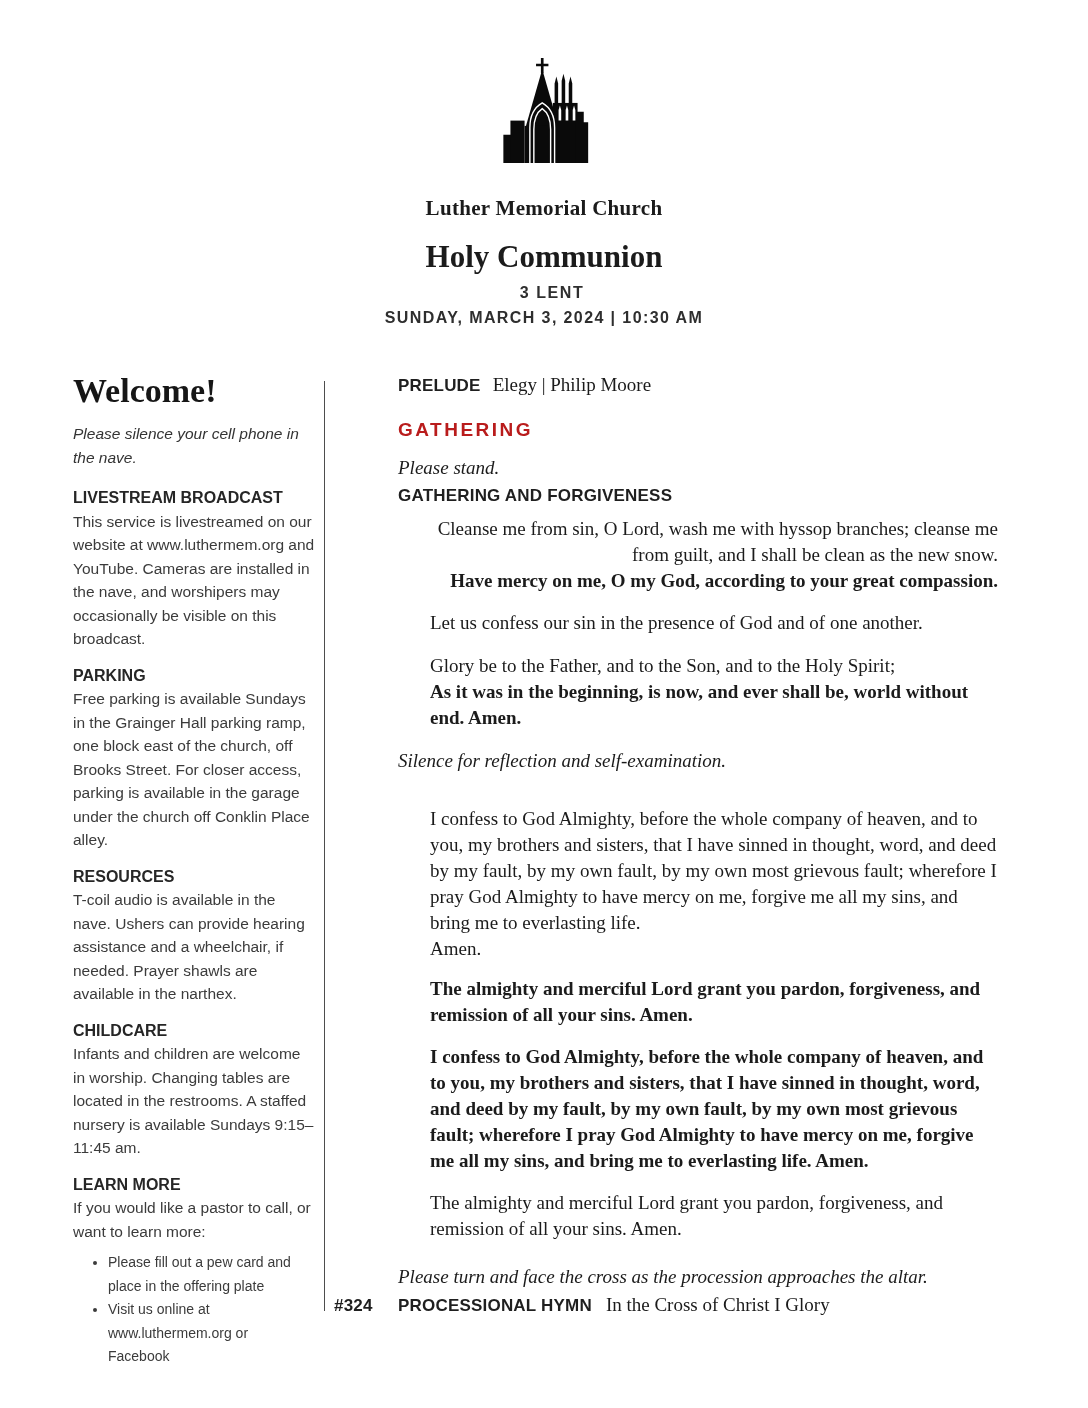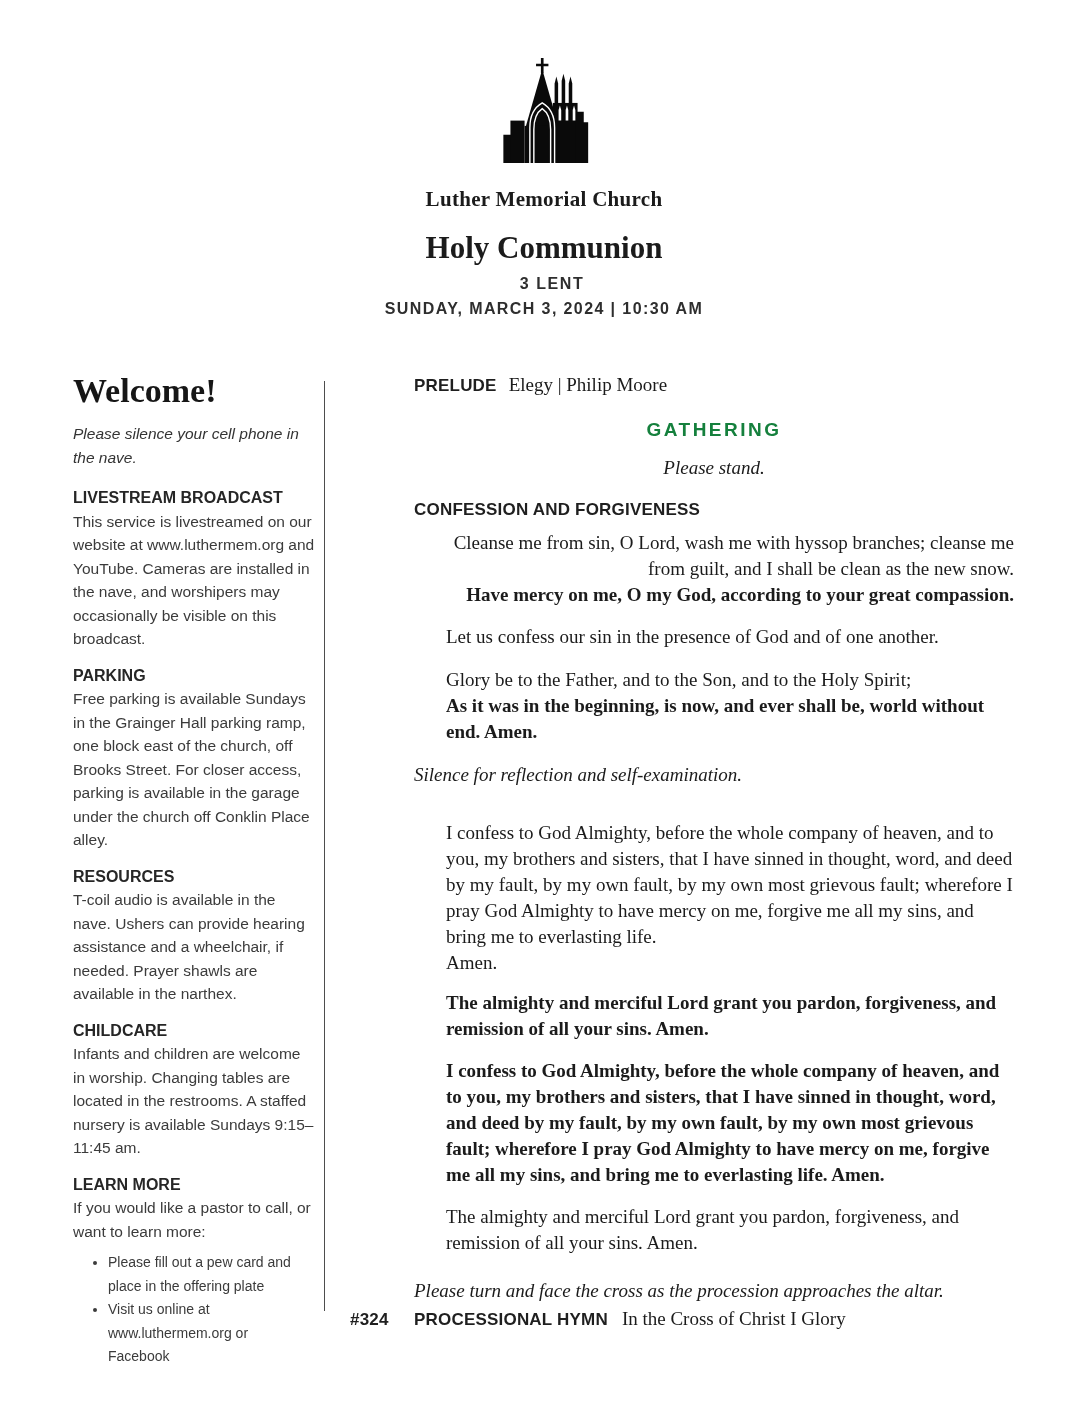--- a/index.html
+++ b/index.html
@@ -20,21 +20,21 @@
     width: 100%;
     text-align: center;
   }
   .church-icon-wrap {
     margin-top: 57px;
     height: 106px;
     display: flex;
     justify-content: center;
   }
   .church-name {
-    margin-top: 24px;
+    margin-top: 33px;
     font-family: "Liberation Serif", serif;
     font-weight: 700;
     font-size: 21px;
     color: #1b1b1b;
     letter-spacing: 0.3px;
   }
   .service-title {
     margin-top: 18px;
     font-family: "Liberation Serif", serif;
     font-weight: 700;
@@ -107,48 +107,48 @@
     left: 324px;
     top: 381px;
     width: 1px;
     height: 930px;
     background: #4d4d4d;
   }
 
   
   .main {
     position: absolute;
-    left: 414px;
+    left: 398px;
     top: 372px;
     width: 600px;
     font-family: "Liberation Serif", serif;
     font-size: 19px;
     line-height: 26px;
     color: #1b1b1b;
   }
   .label {
     font-family: "Liberation Sans", sans-serif;
     font-weight: 700;
     font-size: 17px;
     color: #1f1f1f;
     letter-spacing: 0.2px;
   }
   .prelude-row { margin-bottom: 18px; }
   .prelude-row .piece { margin-left: 12px; }
   .section-heading {
-    text-align: center;
+    text-align: left;
     font-family: "Liberation Sans", sans-serif;
     font-weight: 700;
     font-size: 19px;
     letter-spacing: 2.5px;
-    color: #15803d;
+    color: #b91c1c;
     margin-bottom: 12px;
   }
   .rubric { font-style: italic; }
-  .stand-rubric { margin-bottom: 16px; text-align: center; }
+  .stand-rubric { margin-bottom: 2px; }
   .confession-heading { margin-bottom: 7px; }
   .para { margin-left: 32px; margin-bottom: 16px; }
   .para.bold { font-weight: 700; }
   .para.prewrap { white-space: pre-line; }
   .flush { margin-left: 0; }
   .silence-rubric { margin-bottom: 32px; }
   .confess-leader { margin-bottom: 14px; }
   .absolution-people { margin-bottom: 22px; }
   .procession-rubric { margin-bottom: 2px; }
   .hymn-row { position: relative; }
@@ -244,21 +244,21 @@
   <div class="main">
 
     <div class="prelude-row">
       <span class="label">PRELUDE</span><span class="piece">Elegy | Philip Moore</span>
     </div>
 
     <div class="section-heading">GATHERING</div>
 
     <div class="rubric stand-rubric">Please stand.</div>
 
-    <div class="label confession-heading">CONFESSION AND FORGIVENESS</div>
+    <div class="label confession-heading">GATHERING AND FORGIVENESS</div>
 
     <div class="para" style="margin-bottom:16px;text-align:right;">
       <span>Cleanse me from sin, O Lord, wash me with hyssop branches; cleanse me from guilt, and I shall be clean as the new snow.</span>
       <div style="font-weight:700;">Have mercy on me, O my God, according to your great compassion.</div>
     </div>
 
     <div class="para" style="margin-bottom:17px;">Let us confess our sin in the presence of God and of one another.</div>
 
     <div class="para" style="margin-bottom:17px;">
       <span>Glory be to the Father, and to the Son, and to the Holy Spirit;</span>

